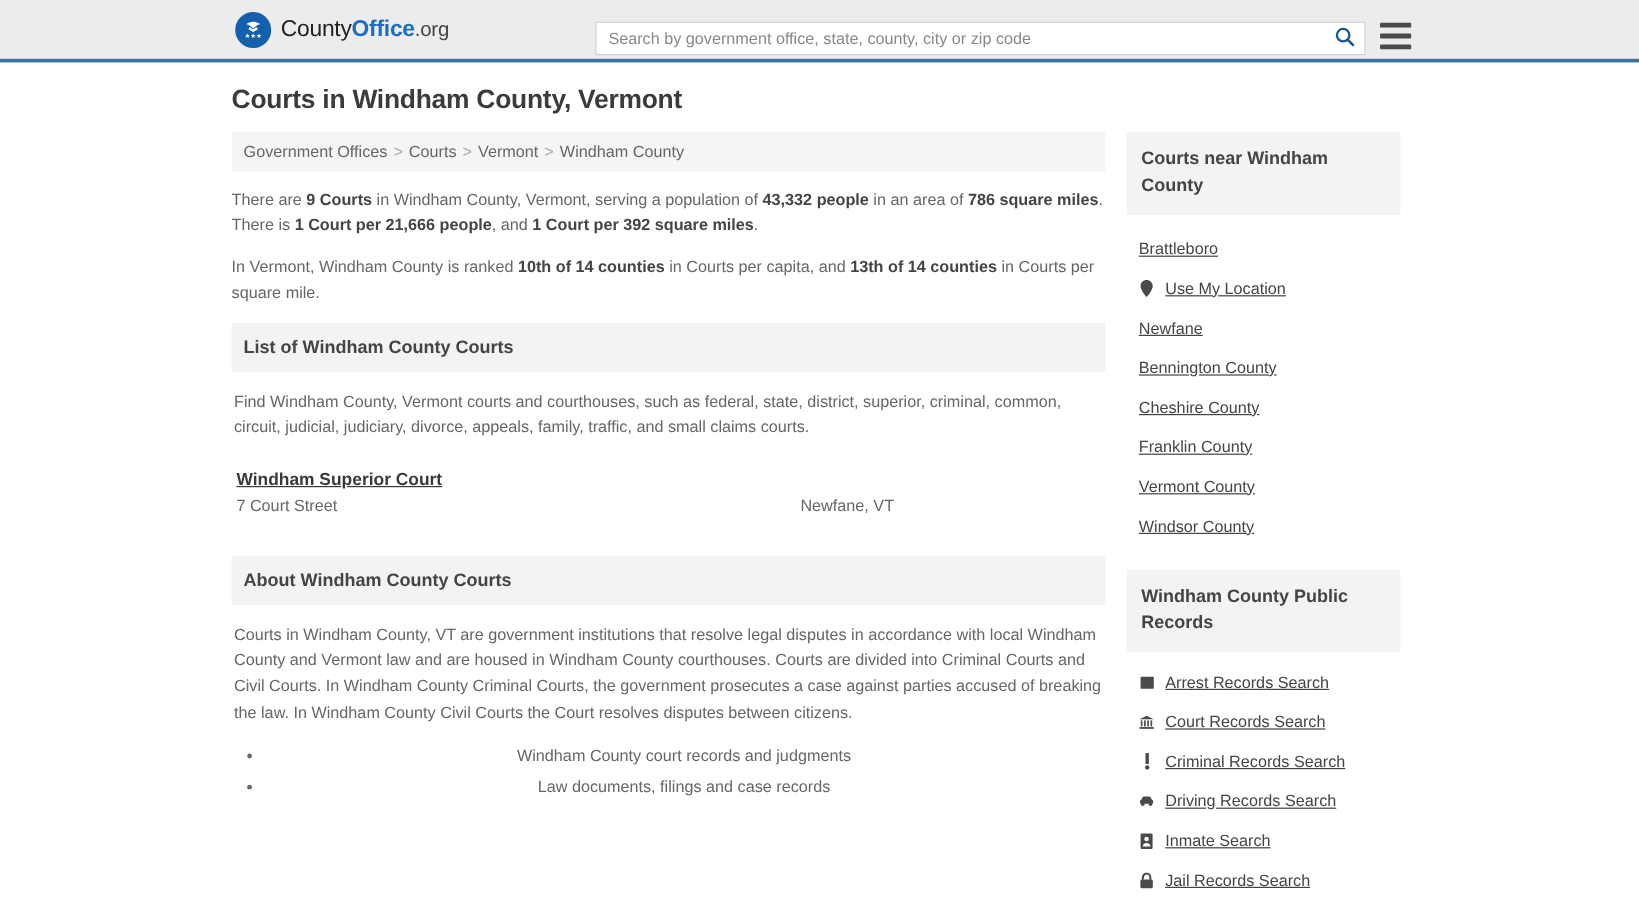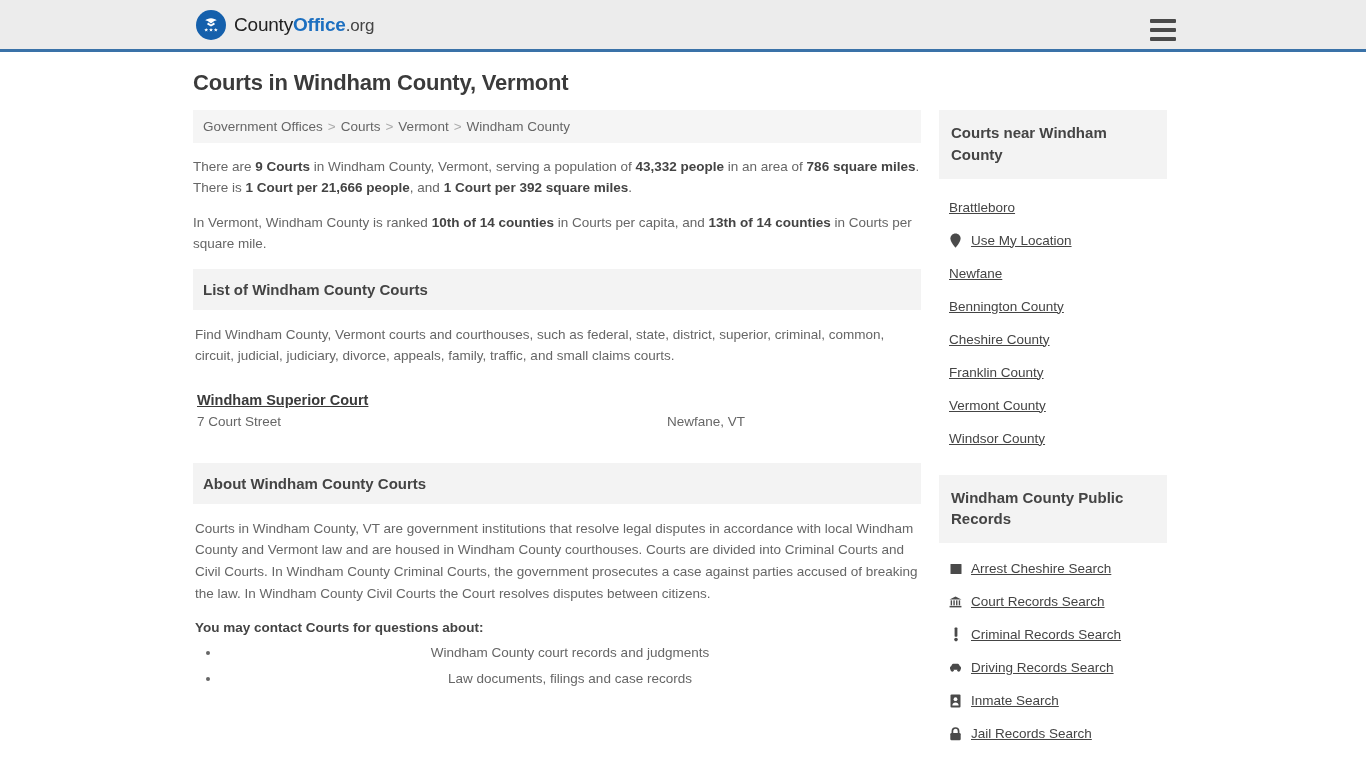--- a/index.html
+++ b/index.html
@@ -246,20 +246,31 @@
         <polygon points="6.2,14.0 6.75,15.25 8.1,15.35 7.1,16.25 7.4,17.6 6.2,16.85 5.0,17.6 5.3,16.25 4.3,15.35 5.65,15.25" fill="#ffffff"></polygon>
         <polygon points="11,14.0 11.55,15.25 12.9,15.35 11.9,16.25 12.2,17.6 11,16.85 9.8,17.6 10.1,16.25 9.1,15.35 10.45,15.25" fill="#ffffff"></polygon>
         <polygon points="15.8,14.0 16.35,15.25 17.7,15.35 16.7,16.25 17.0,17.6 15.8,16.85 14.6,17.6 14.9,16.25 13.9,15.35 15.25,15.25" fill="#ffffff"></polygon>
       </svg>
     </span>
     <span class="brand-text">
       <span class="t-county">County</span><span class="t-office">Office</span><span class="t-org">.org</span>
     </span>
   </a>
 
+  <div class="search-wrap">
+    <input class="search-input" type="text" placeholder="Search by government office, state, county, city or zip code" style="">
+    <button class="search-btn">
+      <span>
+        <svg width="17" height="17" viewBox="0 0 17 17" aria-hidden="true">
+          <circle cx="7.3" cy="7.3" r="5.2" fill="none" stroke="#18558f" stroke-width="1.9"></circle>
+          <line x1="11.2" y1="11.2" x2="15.6" y2="15.6" stroke="#18558f" stroke-width="2.1" stroke-linecap="round"></line>
+        </svg>
+      </span>
+    </button>
+  </div>
 
   <div class="hamburger">
     <span></span>
     <span></span>
     <span></span>
   </div>
 </div>
 
 <div class="page">
   <div class="container">
@@ -289,21 +300,20 @@
             <div class="court-meta">
               <span class="court-addr">7 Court Street</span>
               <span class="court-city">Newfane, VT</span>
             </div>
           </div>
         </div>
 
         <div class="section-head" style="margin-top:22px;">About Windham County Courts</div>
         <div class="section-body">
           <p class="body-copy">Courts in Windham County, VT are government institutions that resolve legal disputes in accordance with local Windham County and Vermont law and are housed in Windham County courthouses. Courts are divided into Criminal Courts and Civil Courts. In Windham County Criminal Courts, the government prosecutes a case against parties accused of breaking the law. In Windham County Civil Courts the Court resolves disputes between citizens.</p>
-          <p class="subhead">You may contact Courts for questions about:</p>
           <ul class="bullets">
             <li>Windham County court records and judgments</li>
             <li>Law documents, filings and case records</li>
 
           </ul>
         </div>
 
       </div>
 
       <div class="side-col">
@@ -345,21 +355,21 @@
 
         <div class="side-head" style="margin-top:14px;">Windham County Public Records</div>
         <div class="records-links">
 
           <a class="side-link">
             <span class="ic">
               <svg width="12" height="12" viewBox="0 0 12 12" aria-hidden="true">
                   <rect x="0.5" y="1" width="11" height="10" rx="0.6" fill="#4a4a4a"></rect>
                 </svg>
             </span>
-            <span class="lbl">Arrest Cheshire Search</span>
+            <span class="lbl">Arrest Records Search</span>
           </a>
 
           <a class="side-link">
             <span class="ic">
               <svg width="14" height="14" viewBox="0 0 14 14" aria-hidden="true">
                 <polygon points="7,1 13.4,4.2 0.6,4.2" fill="#4a4a4a"></polygon>
                 <rect x="1.8" y="5.2" width="1.5" height="5.4" fill="#4a4a4a"></rect>
                 <rect x="4.7" y="5.2" width="1.5" height="5.4" fill="#4a4a4a"></rect>
                 <rect x="7.6" y="5.2" width="1.5" height="5.4" fill="#4a4a4a"></rect>
                 <rect x="10.5" y="5.2" width="1.5" height="5.4" fill="#4a4a4a"></rect>

